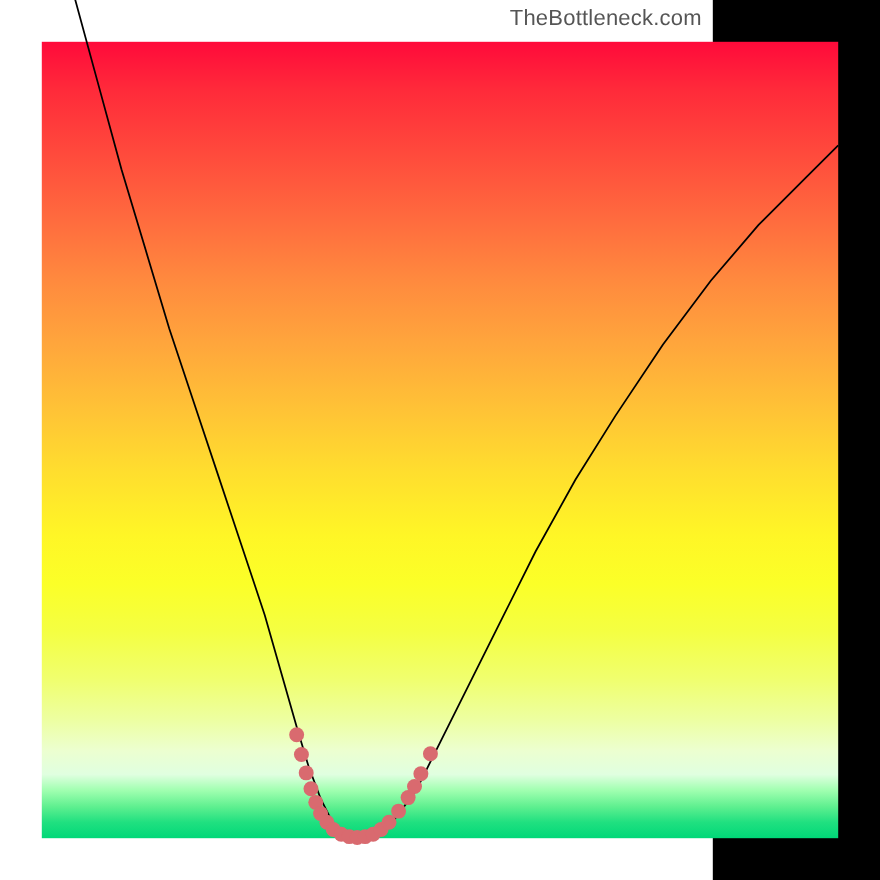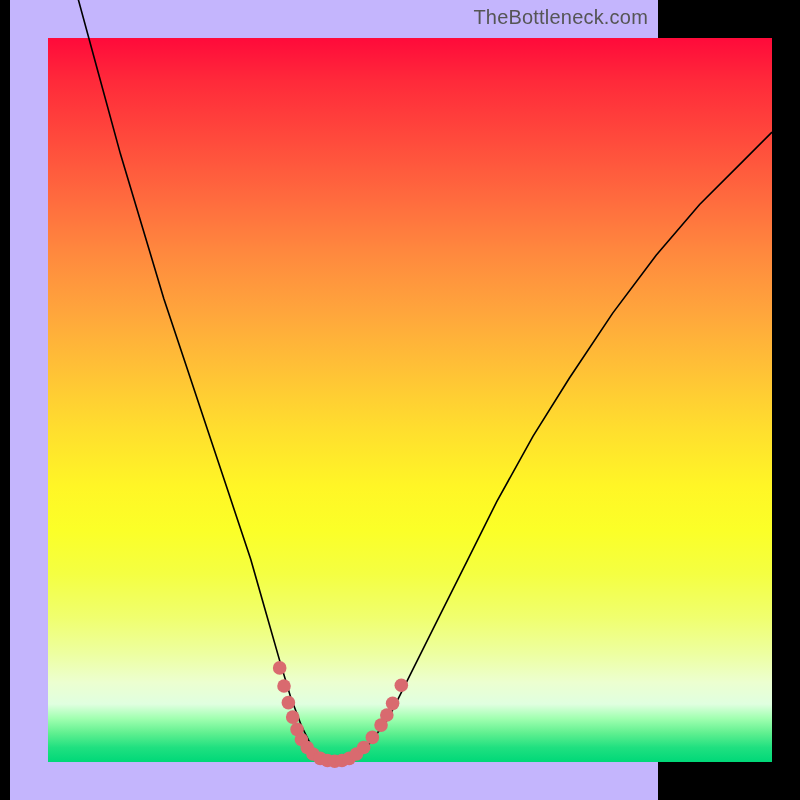--- a/index.html
+++ b/index.html
@@ -6,25 +6,25 @@
     margin: 0;
     padding: 0;
     width: 800px;
     height: 800px;
     background: #000;
     font-family: Arial, Helvetica, sans-serif;
     overflow: hidden;
   }
   .frame {
     position: absolute;
-    left: 10px;
+    left: 0;
     top: 0;
     width: 648px;
     height: 800px;
-    background: #c4b5fd;
+    background: #ffffff;
   }
   .plot-area {
     position: absolute;
     left: 38px;
     top: 38px;
     width: 724px;
     height: 724px;
     background: linear-gradient(to bottom,
       #ff0a3a 0%,
       #ff2a3a 6%,

